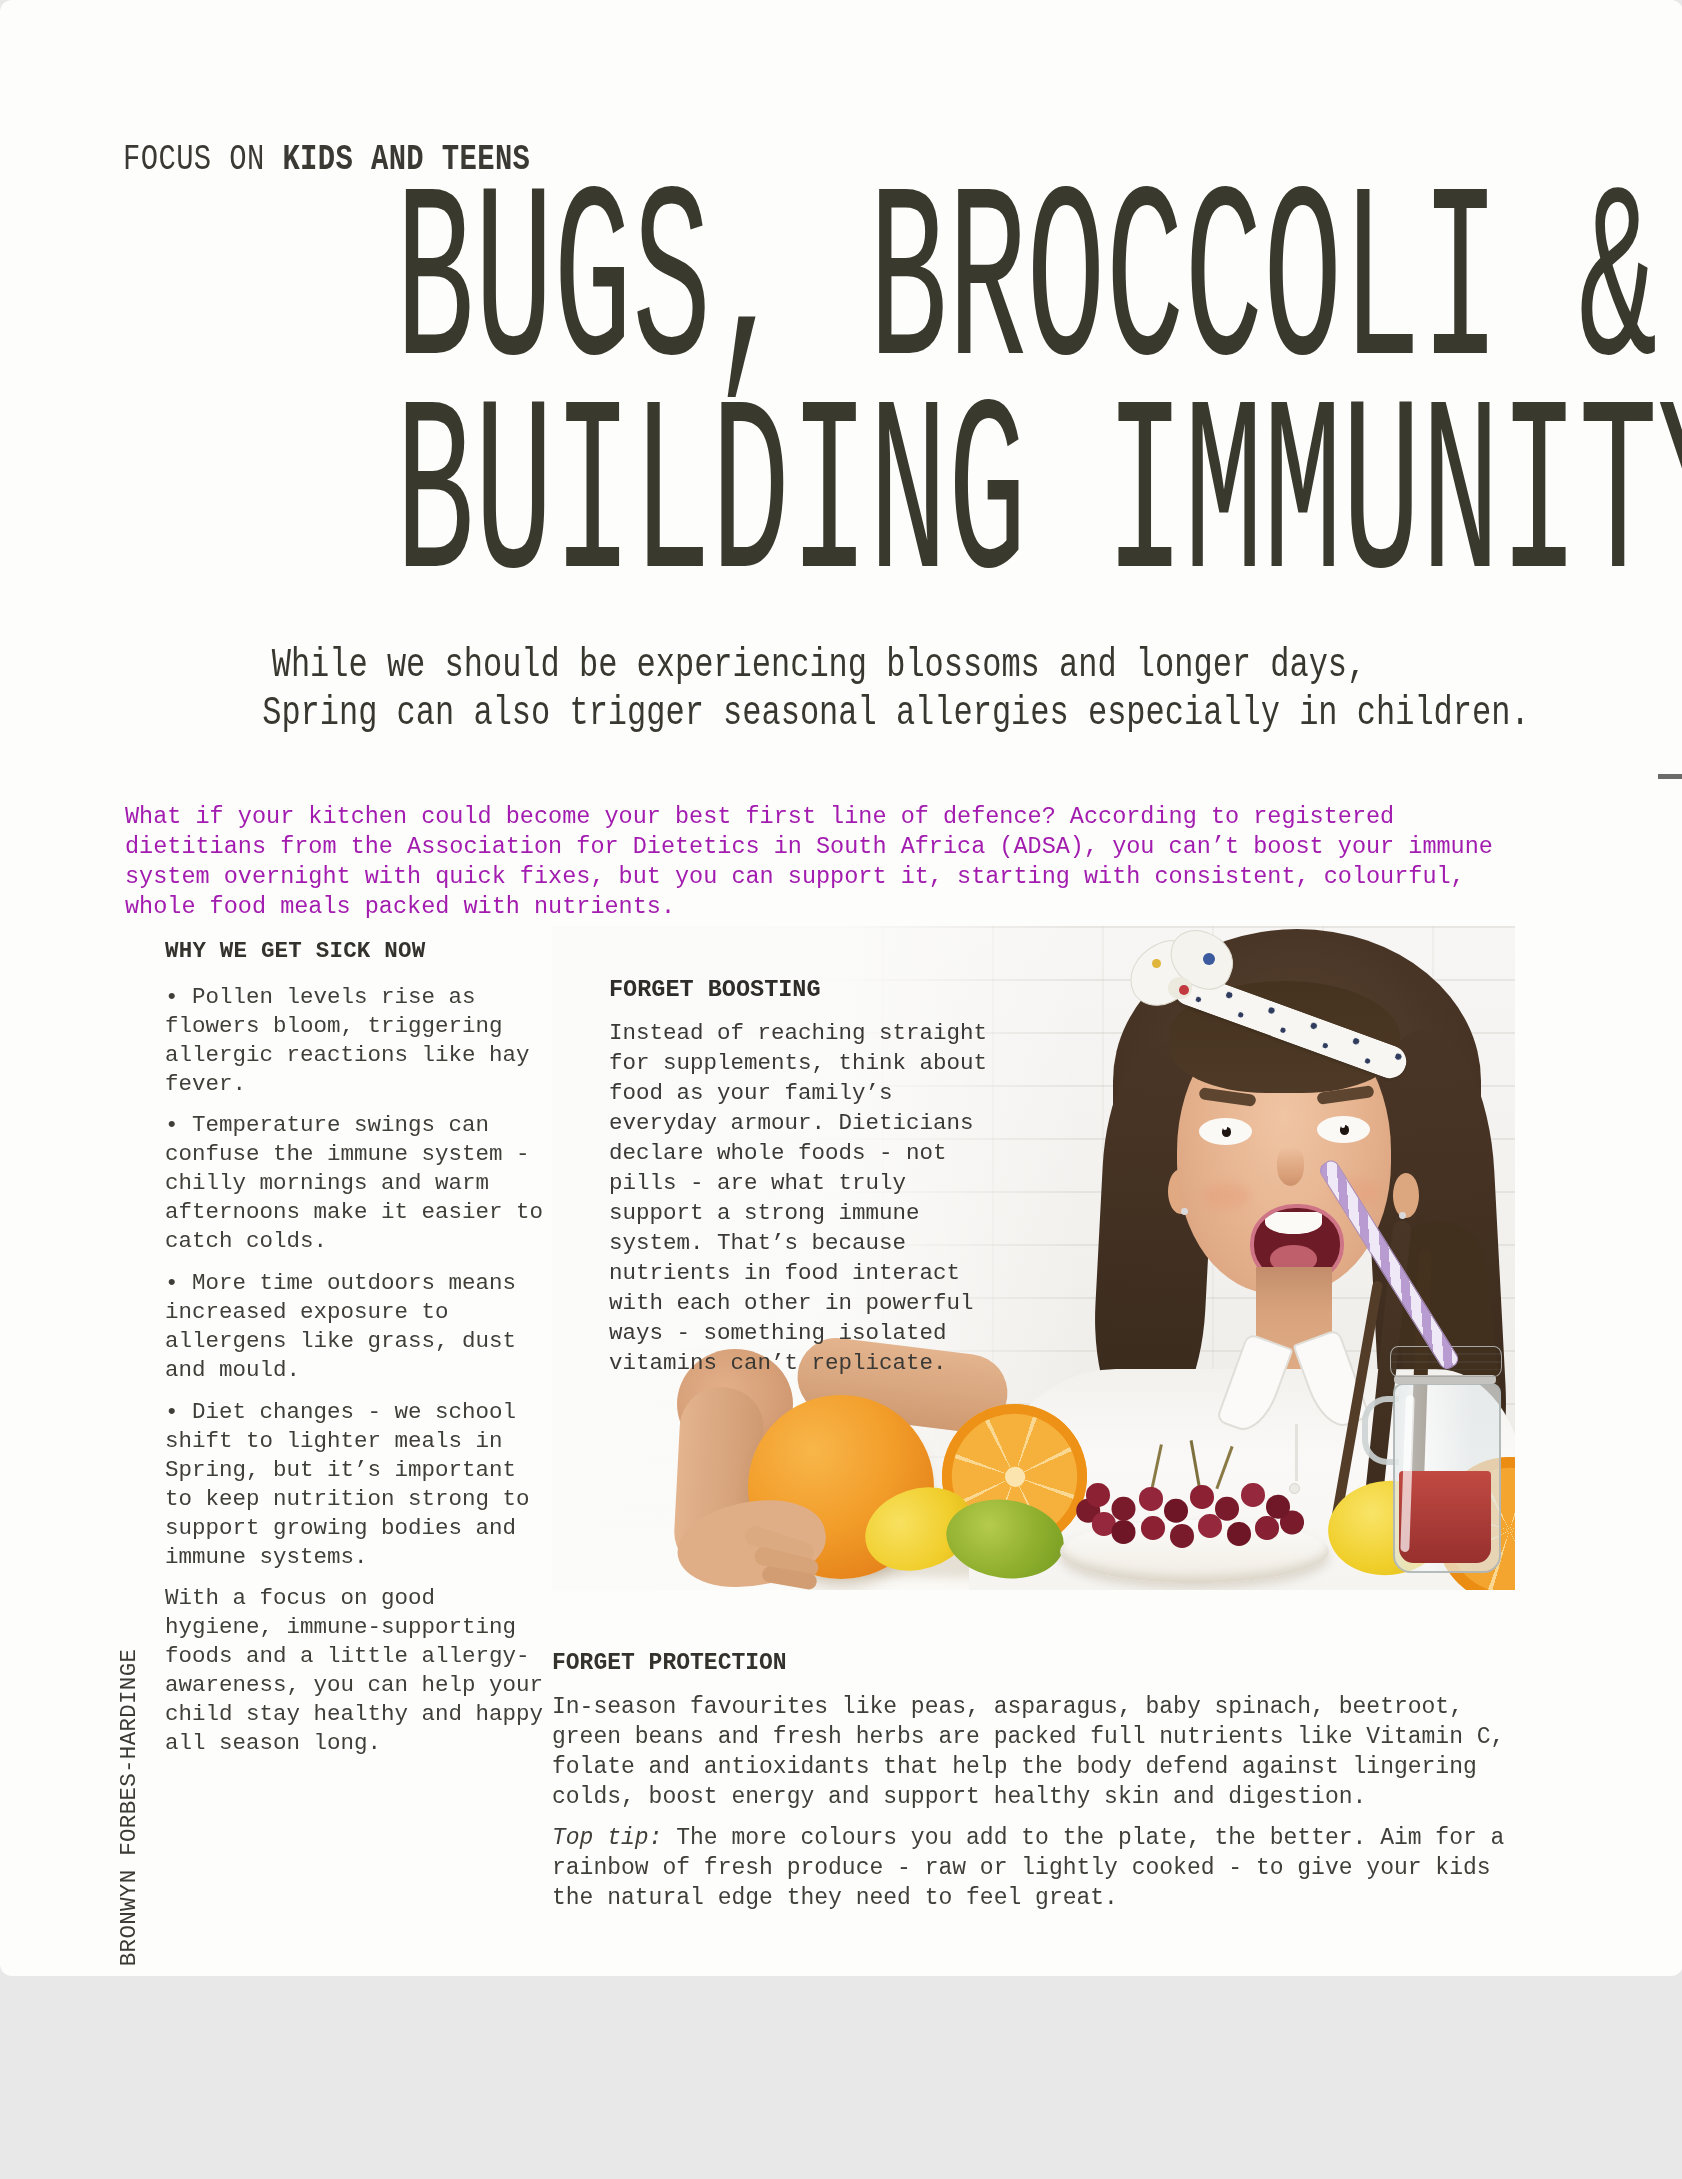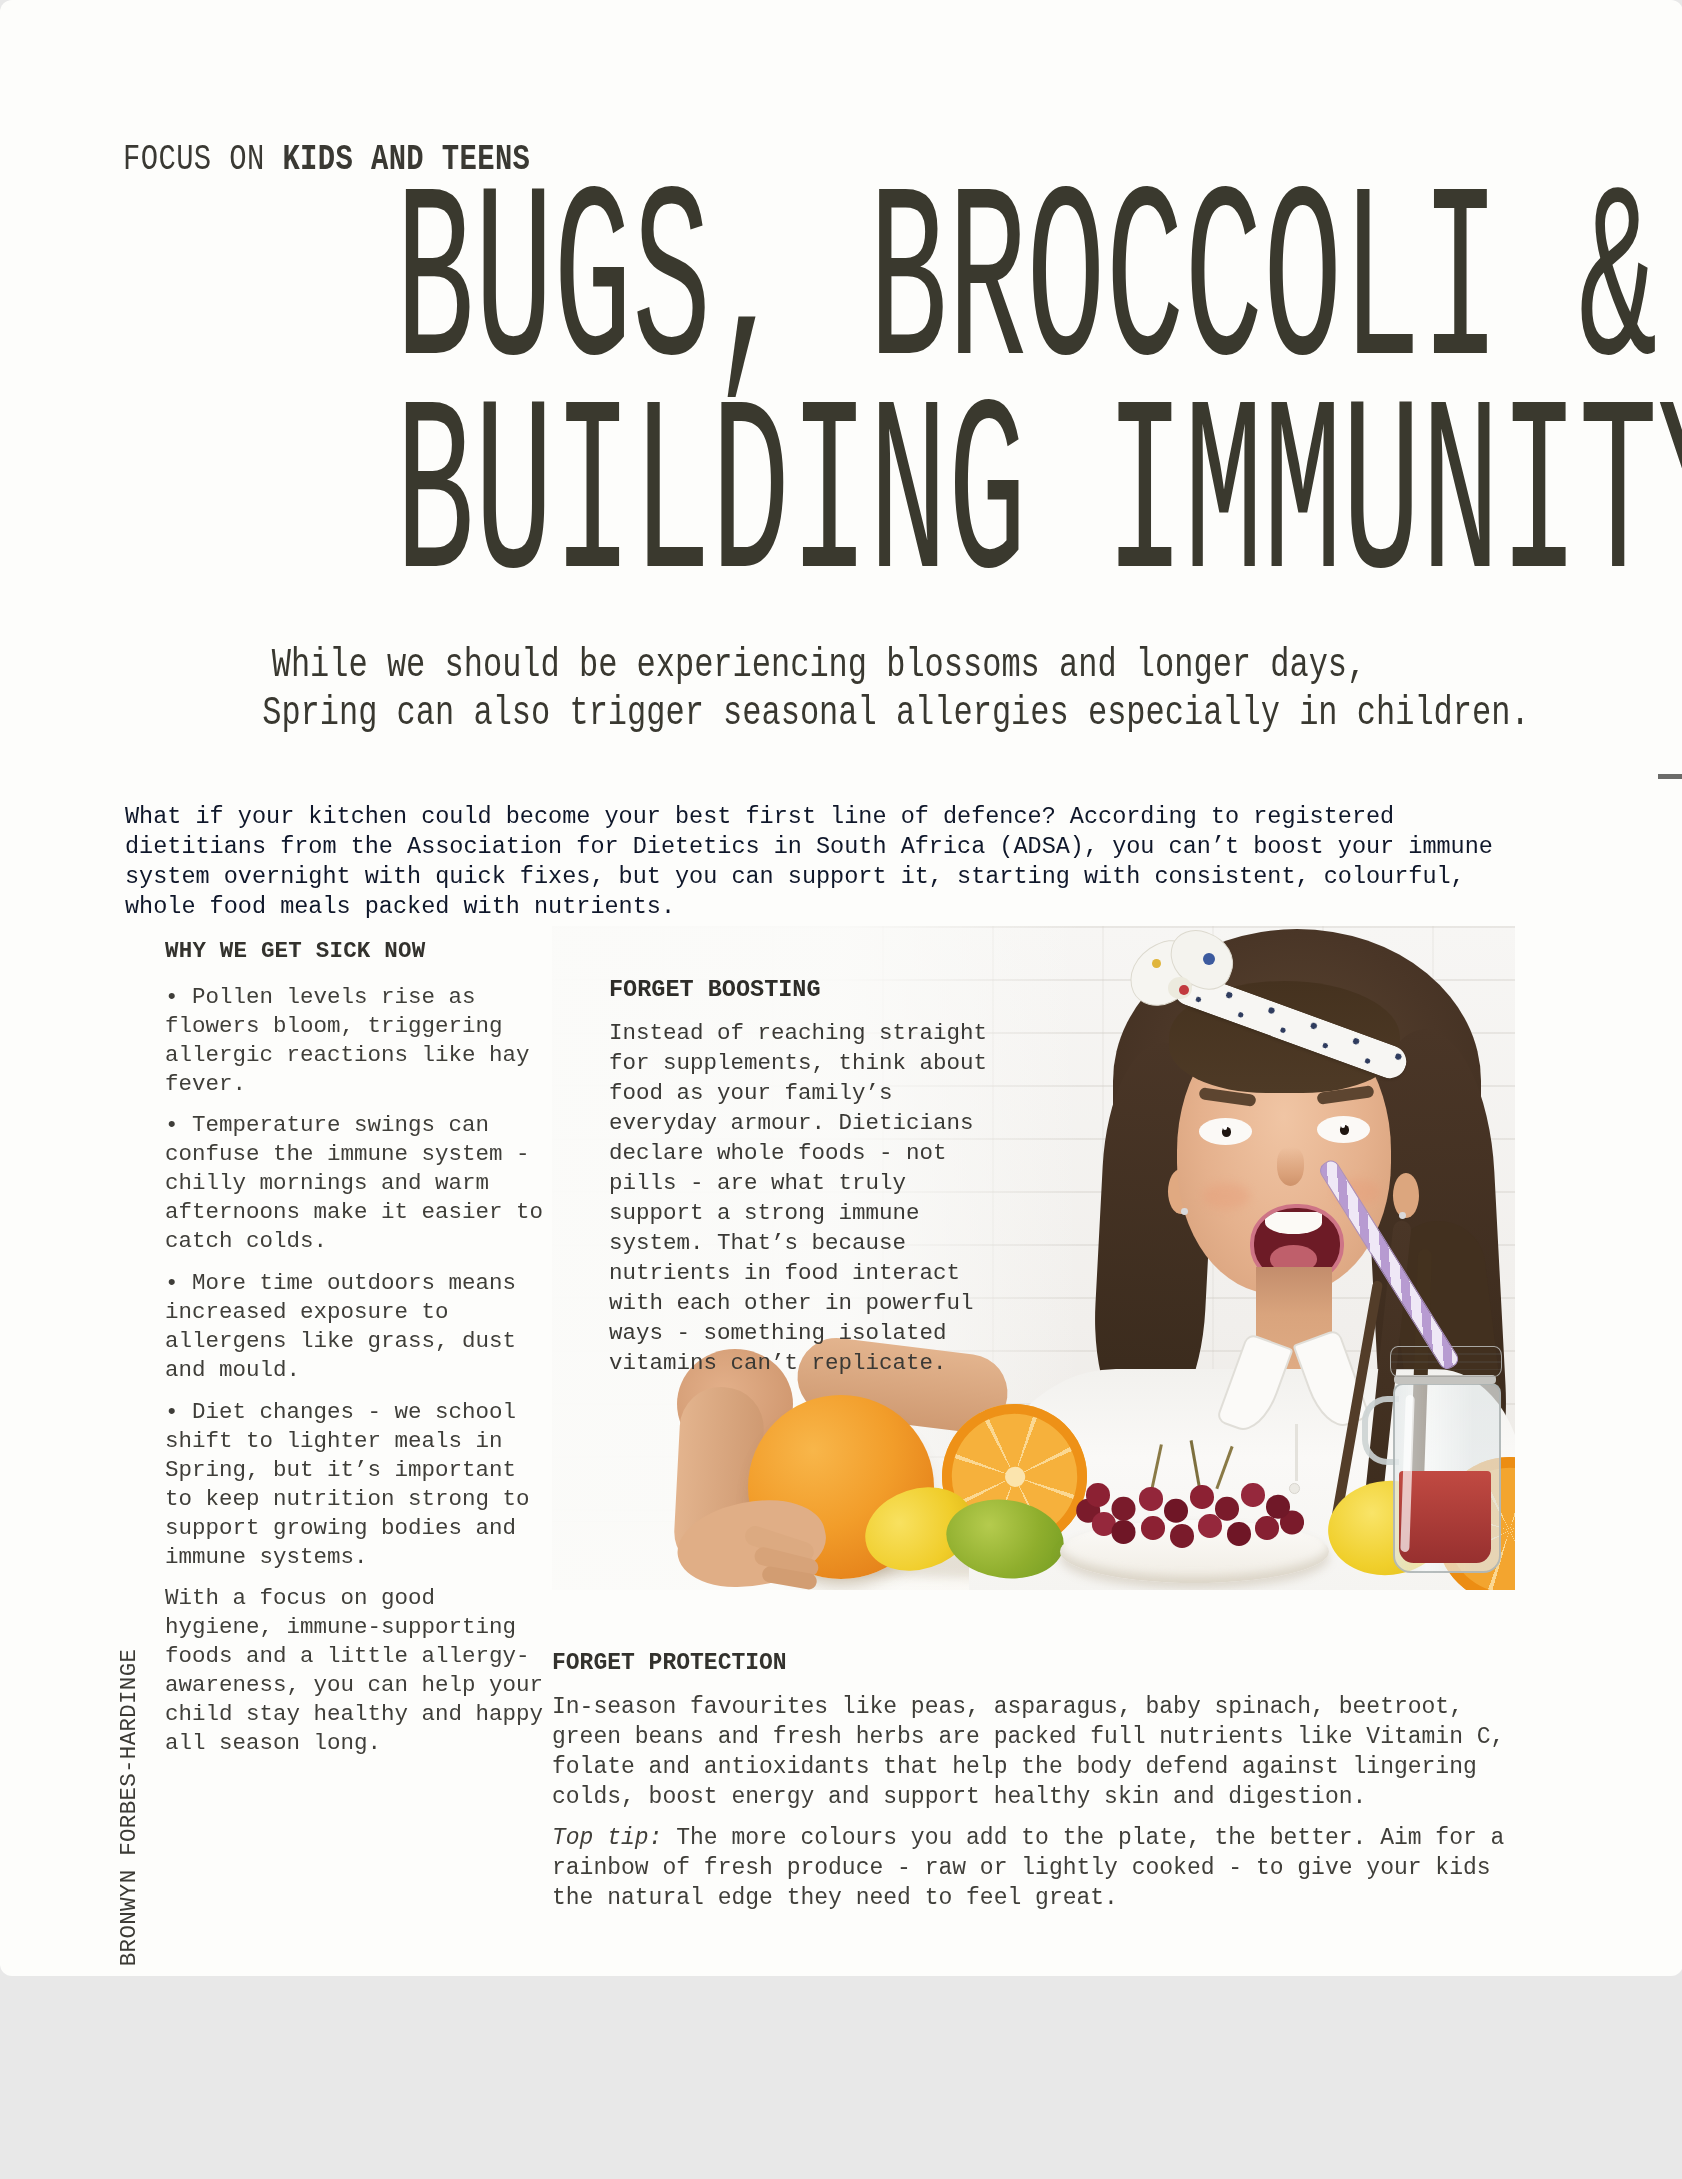--- a/index.html
+++ b/index.html
@@ -12,21 +12,21 @@
   
   .kicker{left:123px; top:139px; font-size:37px; line-height:41px; color:#3a3933;
     transform:scaleX(.78); transform-origin:0 50%; white-space:nowrap; letter-spacing:0.5px;}
   .kicker .bold{font-weight:700;}
   .headline{left:0; width:1683px; text-align:center; font-size:248px; line-height:248px;
     color:#3a392e; transform:scaleX(.53); transform-origin:50% 0; white-space:nowrap;}
   .hl1{top:163px;} .hl2{top:376px;}
   .subtitle{left:123px; top:642px; width:1392px; text-align:center; font-size:40px;
     line-height:48px; color:#393830; transform:scaleX(.8); transform-origin:50% 0;}
   .subtitle div{white-space:nowrap;}
-  .intro{left:125px; top:802px; width:1372px; font-size:23.5px; line-height:30px; color:#0f172a;}
+  .intro{left:125px; top:802px; width:1372px; font-size:23.5px; line-height:30px; color:#a21caf;}
 
   
   .leftcol{left:165px; top:937px; width:384px; font-size:22.5px; line-height:29px;}
   .leftcol h3{margin:0 0 16.7px 0; font-size:22.5px; line-height:29px; font-weight:700; color:#33322d; letter-spacing:0.2px;}
   .leftcol p{margin:0 0 12.7px 0;}
 
   
   .credit{left:116px; top:2049px; transform:rotate(-90deg); transform-origin:0 0;
     white-space:nowrap; font-size:22.5px; color:#3b3a35; letter-spacing:0.3px;}
 

